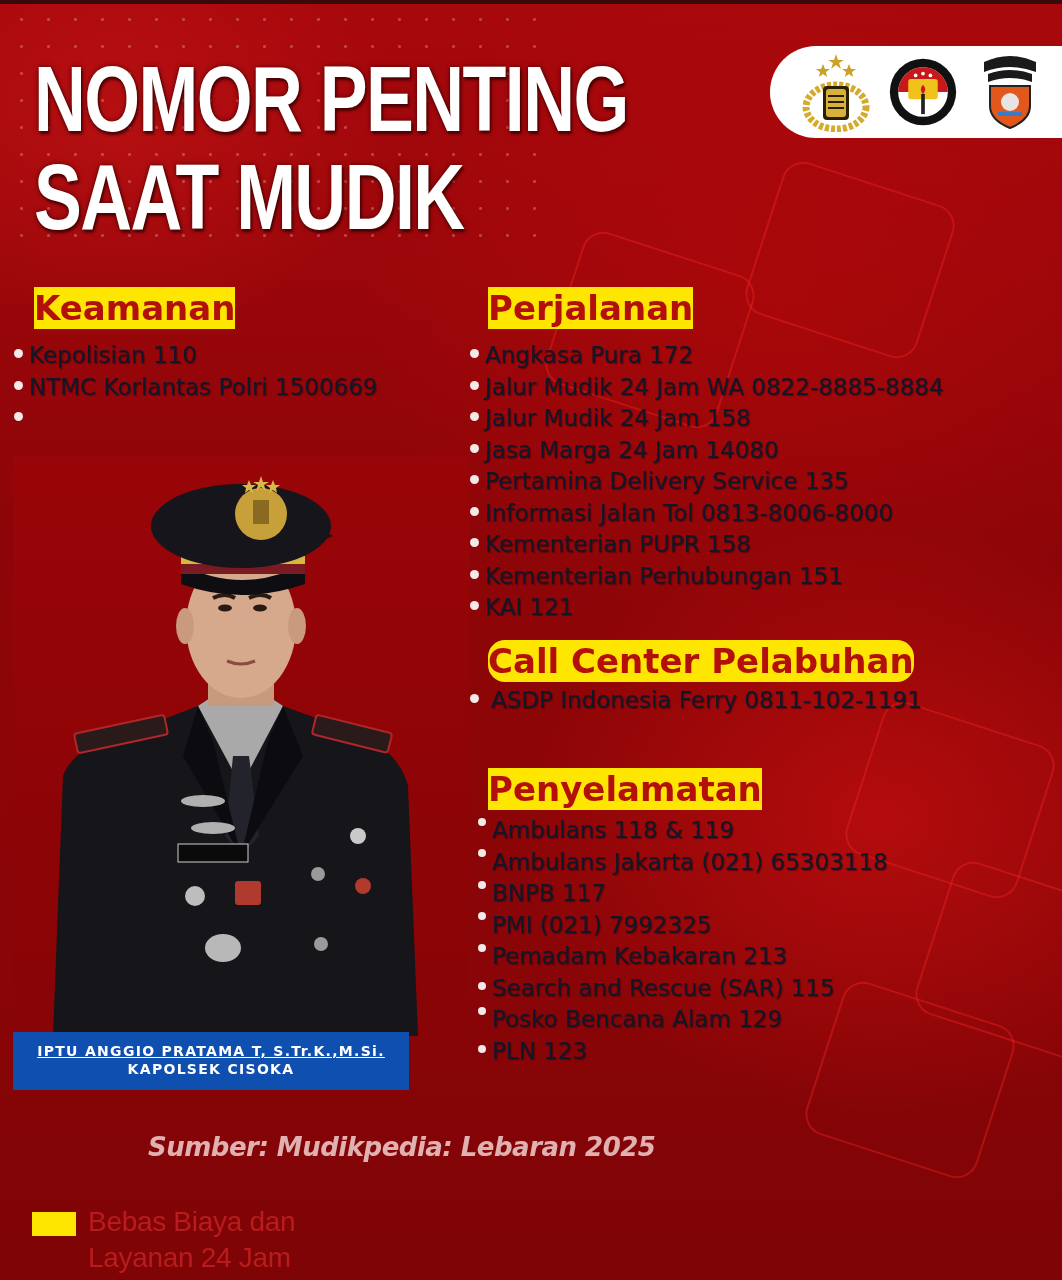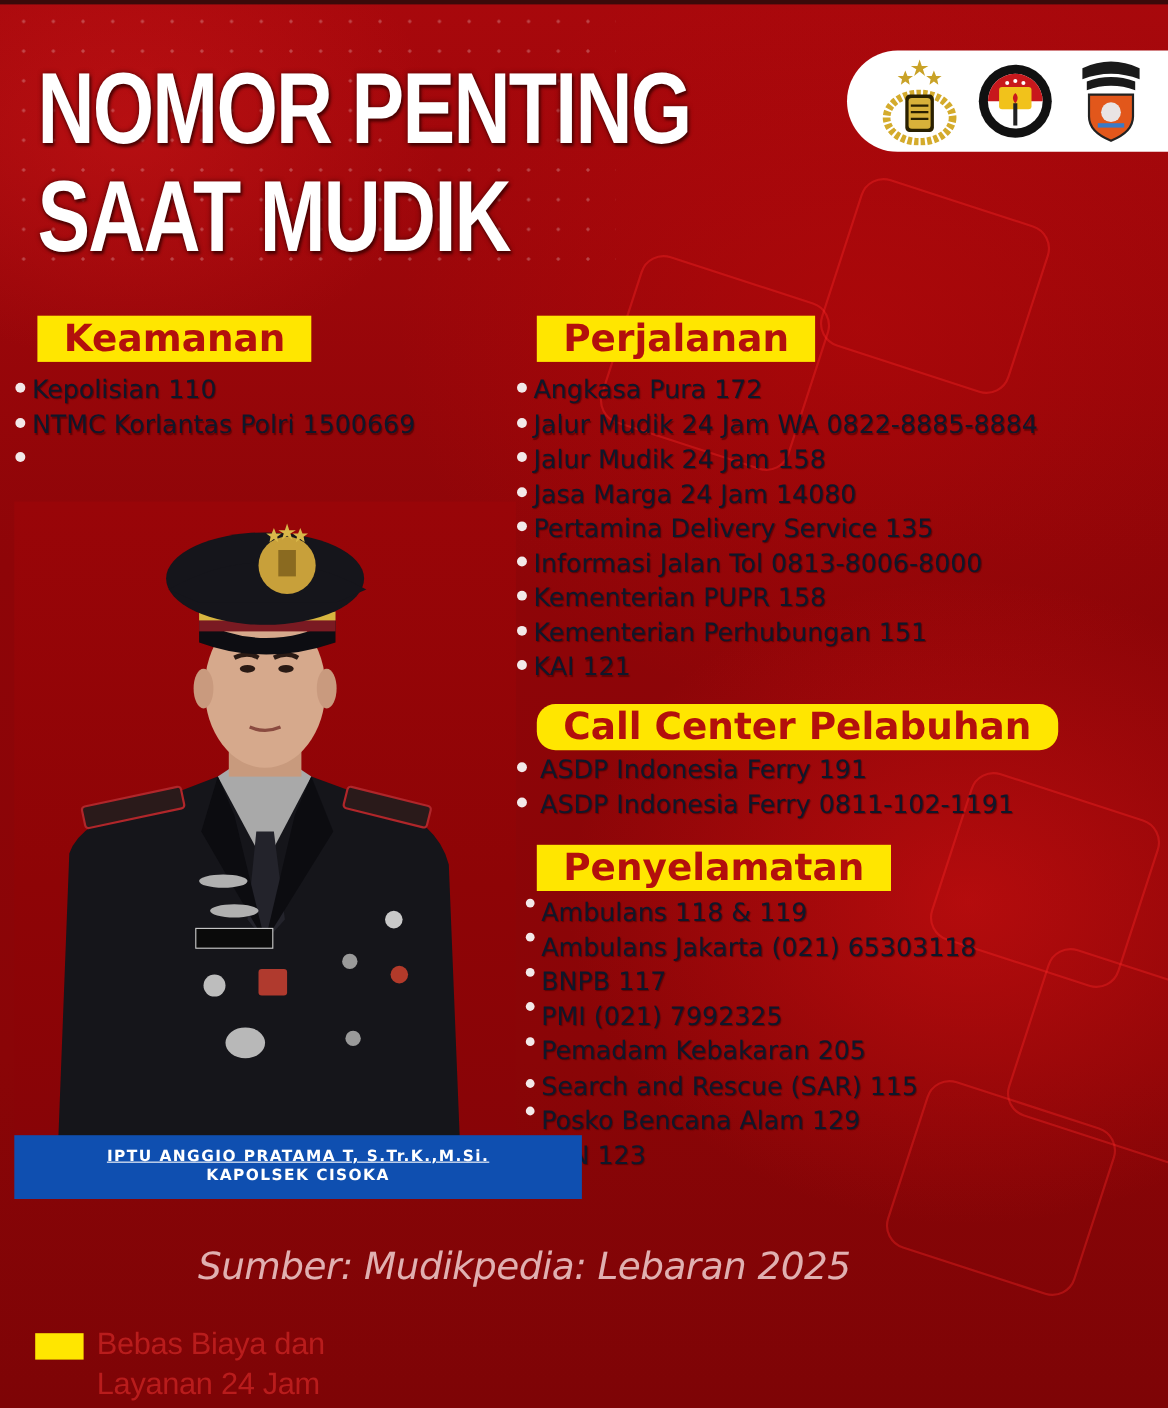--- a/index.html
+++ b/index.html
@@ -35,47 +35,46 @@
   .title div { white-space:nowrap; }
   .logos {
     position:absolute; left:770px; top:46px; width:300px; height:92px;
     background:#fff; border-radius:46px 0 0 46px;
     display:flex; align-items:center; justify-content:space-around; padding:0 16px 0 22px;
   }
   .logo { width:70px; height:76px; display:flex; align-items:center; justify-content:center; }
   .section-label {
     position:absolute; background:#ffe600; color:#b3100c;
     font-family:"DejaVu Sans", sans-serif; font-weight:700;
-    font-size:34px; line-height:42px; padding:0 24px; white-space:nowrap;
+    font-size:34px; line-height:42px; padding:0 0; white-space:nowrap;
   }
   .list { position:absolute; list-style:none; }
   .list li {
     font-family:"DejaVu Sans", sans-serif; font-size:23px; line-height:31.5px;
     white-space:nowrap; color:#0f172a; text-shadow:1px 1px 1px rgba(60,0,0,0.6);
   }
   .list li .b { display:inline-block; width:9px; height:9px; border-radius:50%; background:#f3e9e9; margin-right:6px; vertical-align:middle; position:relative; top:-3px; }
   .list.sup li .b { top:-10px; width:8px; height:8px; }
   .photo {
     position:absolute; left:13px; top:456px; width:456px; height:580px;
     background: linear-gradient(180deg,#990508 0%, #8e0406 60%, #880407 100%);
     overflow:hidden;
   }
   .caption {
-    position:absolute; left:13px; top:1032px; width:516px; height:58px;
+    position:absolute; left:13px; top:1032px; width:396px; height:58px;
     background:#0f4fb0; text-align:center; color:#fff;
     font-family:"DejaVu Sans", sans-serif; font-weight:700; font-size:14px; letter-spacing:1.3px; line-height:18px;
     padding-top:10px;
   }
   .caption .name { text-decoration: underline; }
   .source {
     position:absolute; left:148px; top:1132px;
-    font-family:"DejaVu Sans", sans-serif; font-style:italic; font-weight:400;
-    font-size:34px; color:rgba(245,215,215,0.82); white-space:nowrap;
+    font-family:"DejaVu Sans", sans-serif; font-style:italic; font-weight:700;
+    font-size:26px; color:rgba(245,215,215,0.82); white-space:nowrap;
     letter-spacing:-0.5px;
-    margin-left:32px;
   }
   .legend-sq { position:absolute; left:32px; top:1212px; width:44px; height:24px; background:#ffe600; }
   .legend-text {
     position:absolute; left:88px; top:1204px; font-family:"Liberation Sans", sans-serif;
     font-size:28px; line-height:36px; color:#b91c1c; letter-spacing:-0.3px;
   }
 </style>
 </head>
 <body>
 
@@ -143,31 +142,30 @@
   <li><span class="b"></span><span>Jasa Marga 24 Jam 14080</span></li>
   <li><span class="b"></span><span>Pertamina Delivery Service 135</span></li>
   <li><span class="b"></span><span>Informasi Jalan Tol 0813-8006-8000</span></li>
   <li><span class="b"></span><span>Kementerian PUPR 158</span></li>
   <li><span class="b"></span><span>Kementerian Perhubungan 151</span></li>
   <li><span class="b"></span><span>KAI 121</span></li>
 </ul>
 
 <div class="section-label" style="left:488px;top:640px;border-radius:17px;">Call Center Pelabuhan</div>
 <ul class="list" style="left:470px;top:685px;">
-  <li><span class="b" style="margin-right:12px"></span><span>ASDP Indonesia Ferry 191</span></li>
   <li><span class="b" style="margin-right:12px"></span><span>ASDP Indonesia Ferry 0811-102-1191</span></li>
 </ul>
 
 <div class="section-label" style="left:488px;top:768px;">Penyelamatan</div>
 <ul class="list sup" style="left:478px;top:815px;">
   <li><span class="b"></span><span>Ambulans 118 &amp; 119</span></li>
   <li><span class="b"></span><span>Ambulans Jakarta (021) 65303118</span></li>
   <li><span class="b"></span><span>BNPB 117</span></li>
   <li><span class="b"></span><span>PMI (021) 7992325</span></li>
-  <li><span class="b"></span><span>Pemadam Kebakaran 205</span></li>
+  <li><span class="b"></span><span>Pemadam Kebakaran 213</span></li>
   <li><span class="b" style="top:-3px"></span><span>Search and Rescue (SAR) 115</span></li>
   <li><span class="b"></span><span>Posko Bencana Alam 129</span></li>
   <li><span class="b" style="top:-3px"></span><span>PLN 123</span></li>
 </ul>
 
 <div class="photo">
   <svg width="456" height="580" viewBox="0 0 456 580">
 
     <path d="M40 580 L50 320 Q60 290 120 275 L185 250 L270 250 L330 272 Q385 290 395 330 L405 580 Z" fill="#15151a"></path>
 

